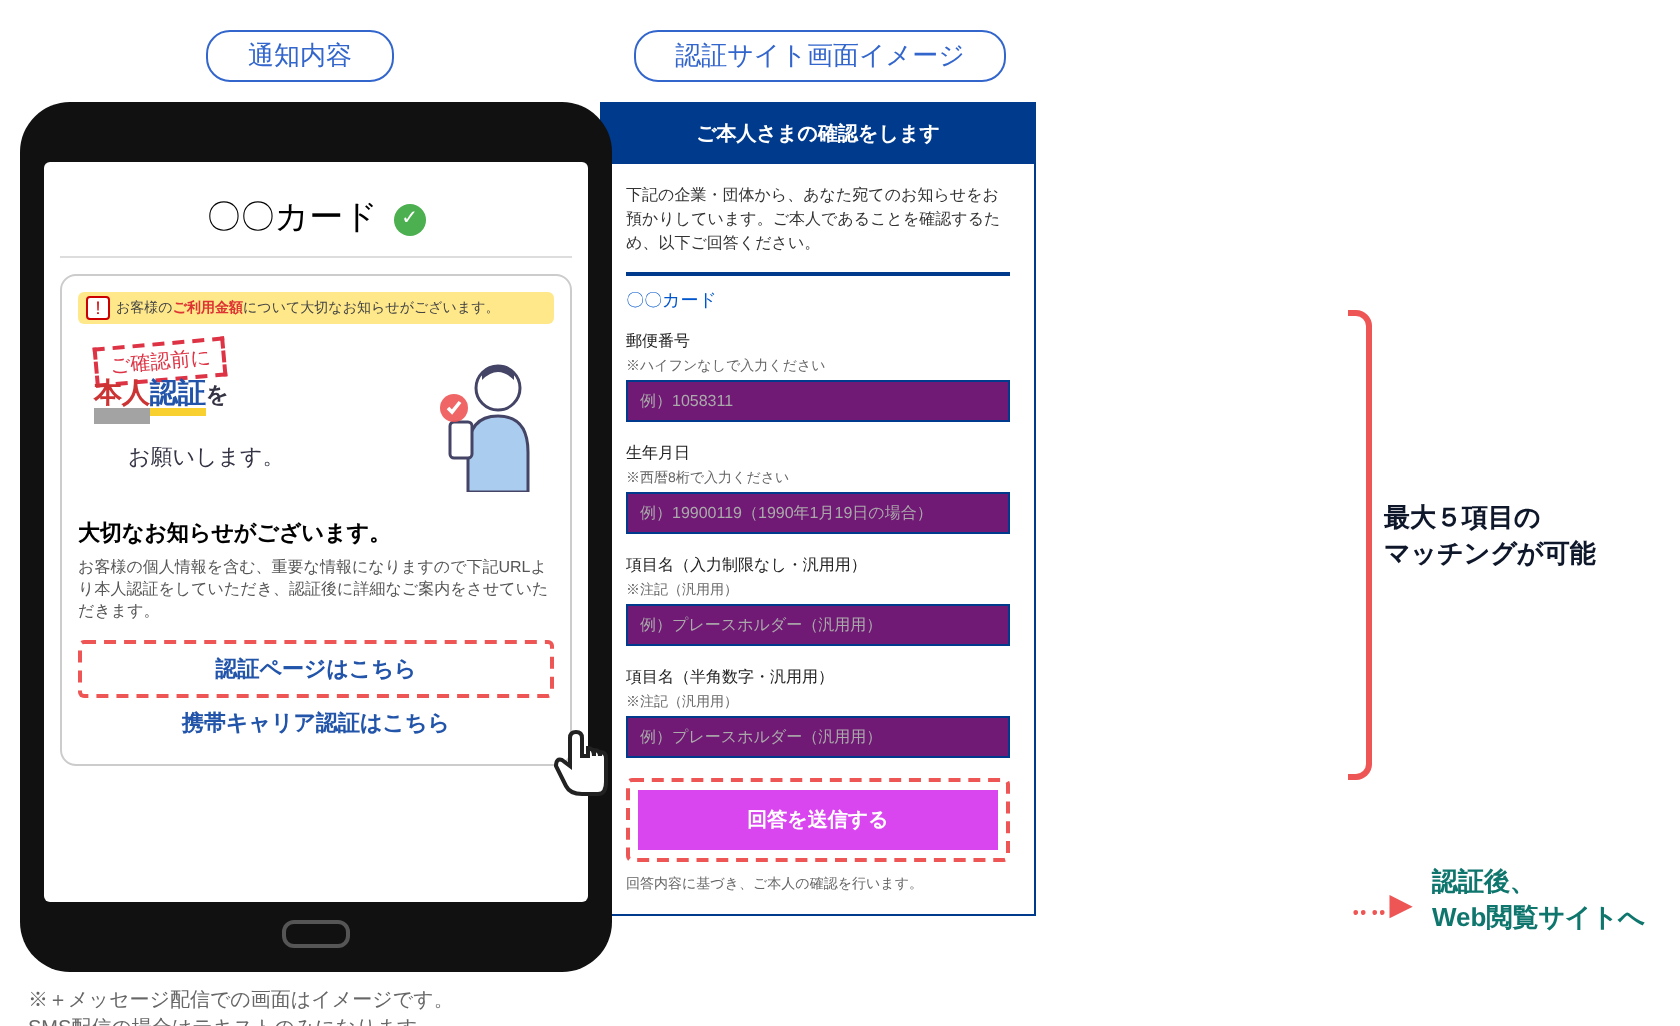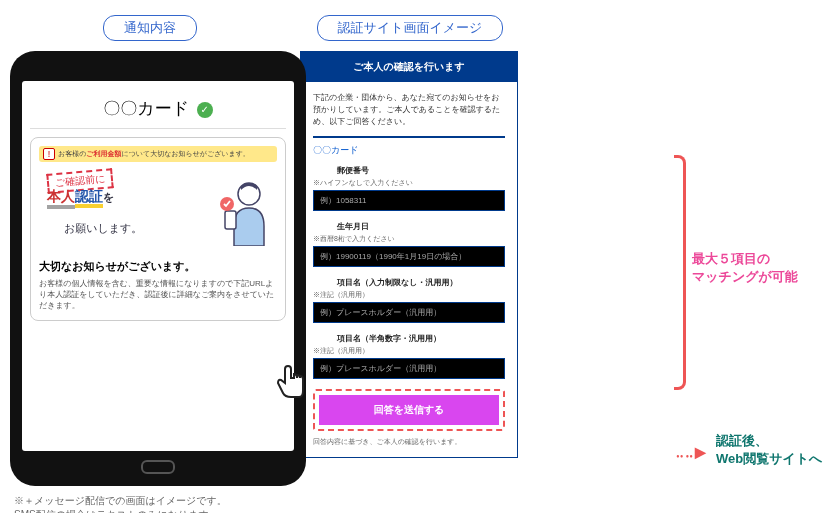--- a/index.html
+++ b/index.html
@@ -51,31 +51,31 @@
     
     
     .auth-panel { border: 1px solid #003a8c; width: 218px; }
     .auth-header { background: #003a8c; color: #fff; text-align: center; font-size: 10px; padding: 8px 4px; font-weight: bold; }
     .auth-body { padding: 10px 12px; }
     .auth-desc { font-size: 8px; color: #333; line-height: 1.5; margin-bottom: 8px; }
     .auth-hr { border: none; border-top: 2px solid #003a8c; margin: 6px 0; }
     .company-name { color: #0055cc; font-size: 9px; margin-bottom: 8px; }
     
     .field-group { margin-bottom: 10px; }
-    .field-label { font-size: 8px; font-weight: bold; color: #222; margin-left: 24px; }
+    .field-label { font-size: 8px; font-weight: normal; color: #222; }
     .field-hint { font-size: 7px; color: #666; margin: 2px 0; }
-    .field-input { border: 1px solid #003a8c; width: 100%; padding: 4px 6px; font-size: 8px; color: #aaa; background: #000000; }
+    .field-input { border: 1px solid #003a8c; width: 100%; padding: 4px 6px; font-size: 8px; color: #aaa; background: #701a75; }
     
     .submit-wrap { border: 2px dashed #e55; border-radius: 3px; padding: 4px; margin-top: 4px; }
     .submit-btn { background: #d946ef; color: #fff; text-align: center; font-size: 10px; padding: 8px; font-weight: bold; }
     .auth-foot { font-size: 7px; color: #666; margin-top: 6px; }
     
     
     .bracket { border: 3px solid #e55; border-left: none; border-radius: 0 8px 8px 0; height: 235px; width: 12px; position: absolute; left: 674px; top: 155px; }
-    .annot1 { position: absolute; left: 692px; top: 250px; color: #ec4899; font-size: 13px; font-weight: bold; line-height: 1.4; }
+    .annot1 { position: absolute; left: 692px; top: 250px; color: #0f172a; font-size: 13px; font-weight: bold; line-height: 1.4; }
     
     .dots-arrow { position: absolute; left: 676px; top: 442px; color: #e55; font-size: 14px; letter-spacing: 2px; font-weight: bold; }
     .annot2 { position: absolute; left: 716px; top: 432px; color: #0f766e; font-size: 13px; font-weight: bold; line-height: 1.4; }
     
     .label-wrap { text-align: center; }
   </style>
 </head>
 <body>
 
 <div class="container">
@@ -91,49 +91,53 @@
         <div class="notice-card">
           <div class="warn-bar">
             <span class="warn-icon">!</span>
             <span>お客様の</span>
             <span class="red-text">ご利用金額</span>
             <span>について大切なお知らせがございます。</span>
           </div>
           <div class="illust-box">
             <div class="ribbon">ご確認前に</div>
             <div class="big-text">
-              <span style="border-bottom:4px solid #a3a3a3;font-family:Liberation Mono, monospace;">本人</span><span class="blue" style="border-bottom:4px solid #f8d030;">認証</span><span style="font-size:11px; color:#334;">を</span>
+              <span style="border-bottom:8px solid #a3a3a3;">本人</span><span class="blue" style="border-bottom:4px solid #f8d030;">認証</span><span style="font-size:11px; color:#334;">を</span>
             </div>
             <div class="sub-text">お願いします。</div>
             <svg class="person-svg" viewBox="0 0 50 70">
               <circle cx="30" cy="18" r="11" fill="#fff" stroke="#446" stroke-width="1.5"></circle>
               <path d="M22 14 Q30 6 38 14 L38 10 Q30 4 22 10 Z" fill="#446"></path>
               <path d="M15 50 Q15 32 30 32 Q45 32 45 50 L45 70 L15 70 Z" fill="#aaccee" stroke="#446" stroke-width="1.5"></path>
               <rect x="6" y="35" width="11" height="18" rx="2" fill="#fff" stroke="#446" stroke-width="1.5"></rect>
               <circle cx="8" cy="28" r="7" fill="#e55" opacity="0.9"></circle>
               <path d="M5 28 L7 30 L11 25" stroke="#fff" stroke-width="1.8" fill="none"></path>
             </svg>
           </div>
           <div class="notice-title">大切なお知らせがございます。</div>
           <div class="notice-body">お客様の個人情報を含む、重要な情報になりますので下記URLより本人認証をしていただき、認証後に詳細なご案内をさせていただきます。</div>
+          <div class="link-area">
+            <div class="link-row link-highlight">認証ページはこちら</div>
+            <div class="link-row">携帯キャリア認証はこちら</div>
+          </div>
         </div>
       </div>
       <svg class="hand-cursor" viewBox="0 0 40 40">
         <path d="M14 8 L14 22 L10 19 Q7 18 7 22 L12 32 Q14 36 20 36 L28 36 Q32 36 32 30 L32 18 Q32 15 29 15 L29 17 Q29 14 26 14 L26 17 Q26 13 23 13 L23 17 L20 17 L20 8 Q20 5 17 5 Q14 5 14 8 Z" fill="#fff" stroke="#222" stroke-width="2"></path>
       </svg>
     </div>
     <div class="footnote" style="white-space: pre-line;">※＋メッセージ配信での画面はイメージです。
 SMS配信の場合はテキストのみになります。</div>
   </div>
 
 
   <div class="right-col">
     <div class="label-wrap"><div class="section-label">認証サイト画面イメージ</div></div>
     <div class="auth-panel">
-      <div class="auth-header">ご本人の確認を行います</div>
+      <div class="auth-header">ご本人さまの確認をします</div>
       <div class="auth-body">
         <div class="auth-desc">下記の企業・団体から、あなた宛てのお知らせをお預かりしています。ご本人であることを確認するため、以下ご回答ください。</div>
         <hr class="auth-hr">
         <div class="company-name">〇〇カード</div>
 
         <div class="field-group">
           <div class="field-label">郵便番号</div>
           <div class="field-hint">※ハイフンなしで入力ください</div>
           <div class="field-input">例）1058311</div>
         </div>

